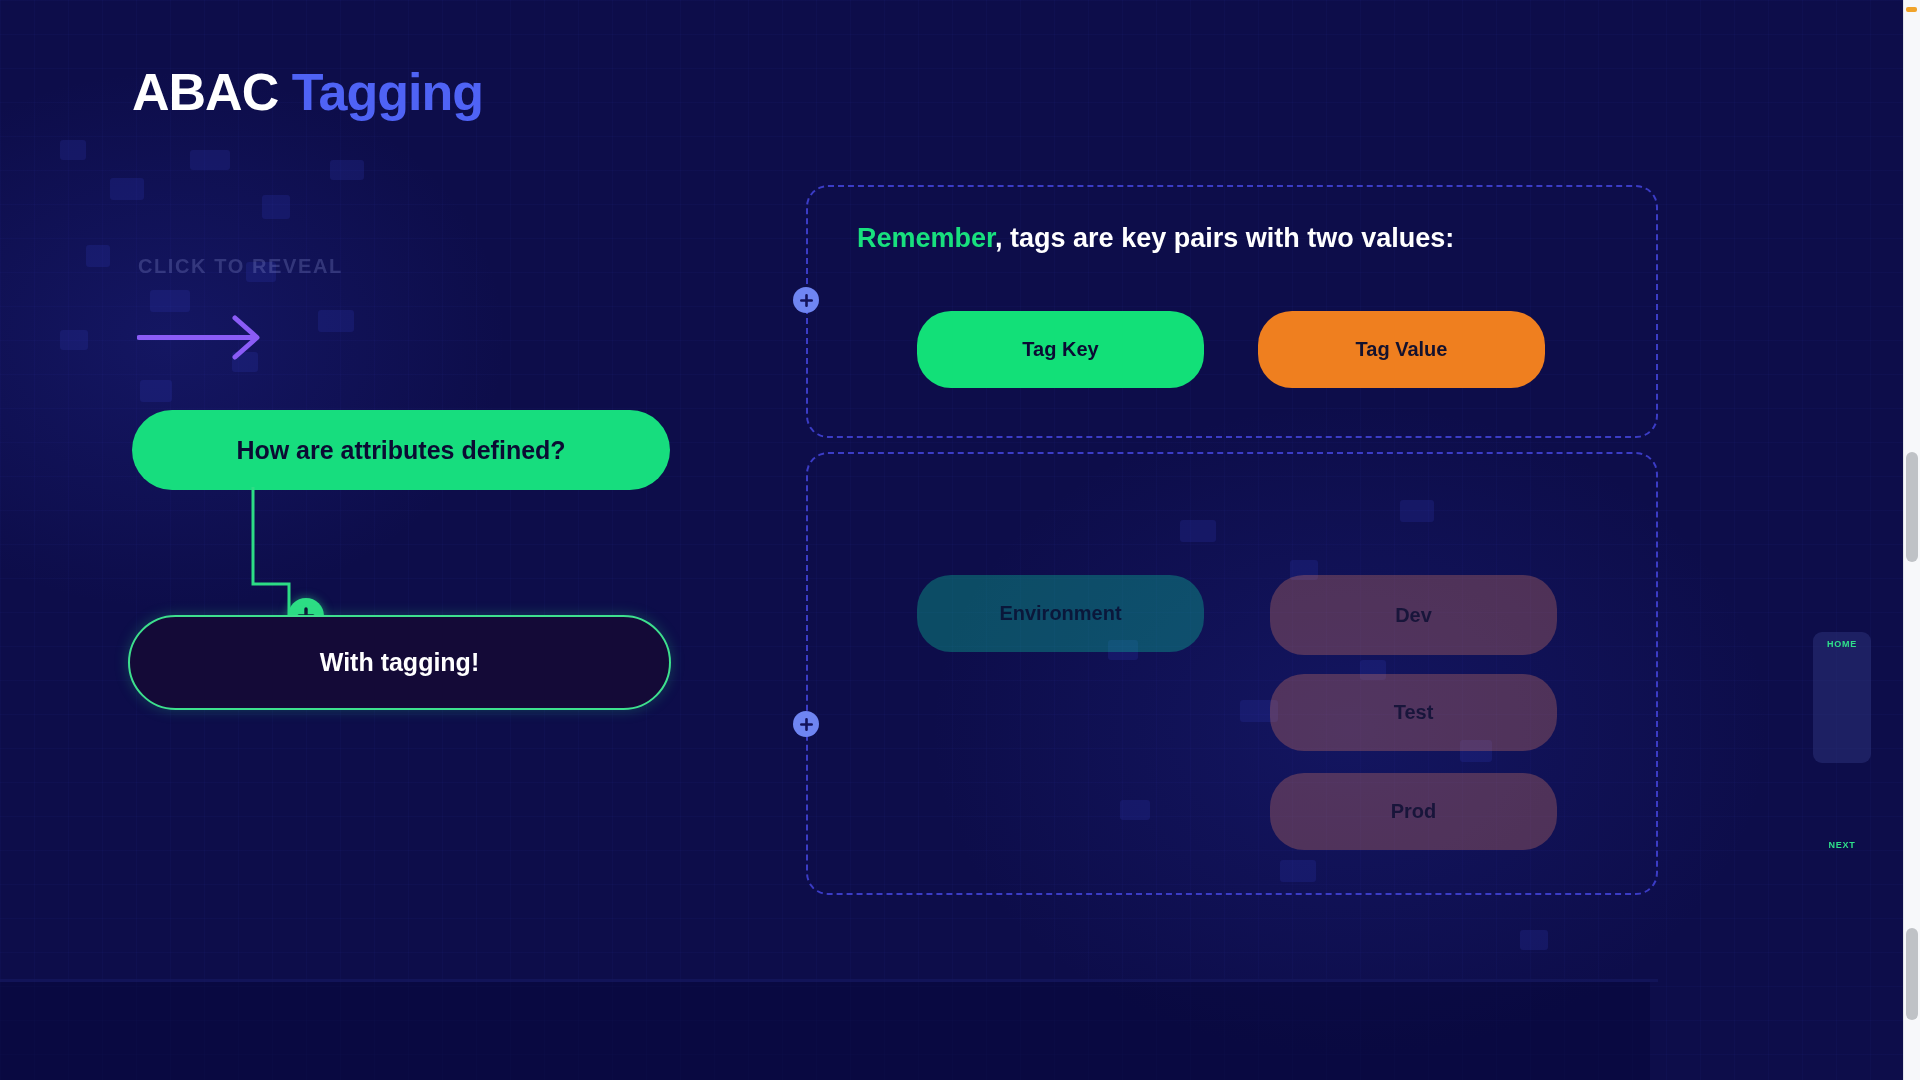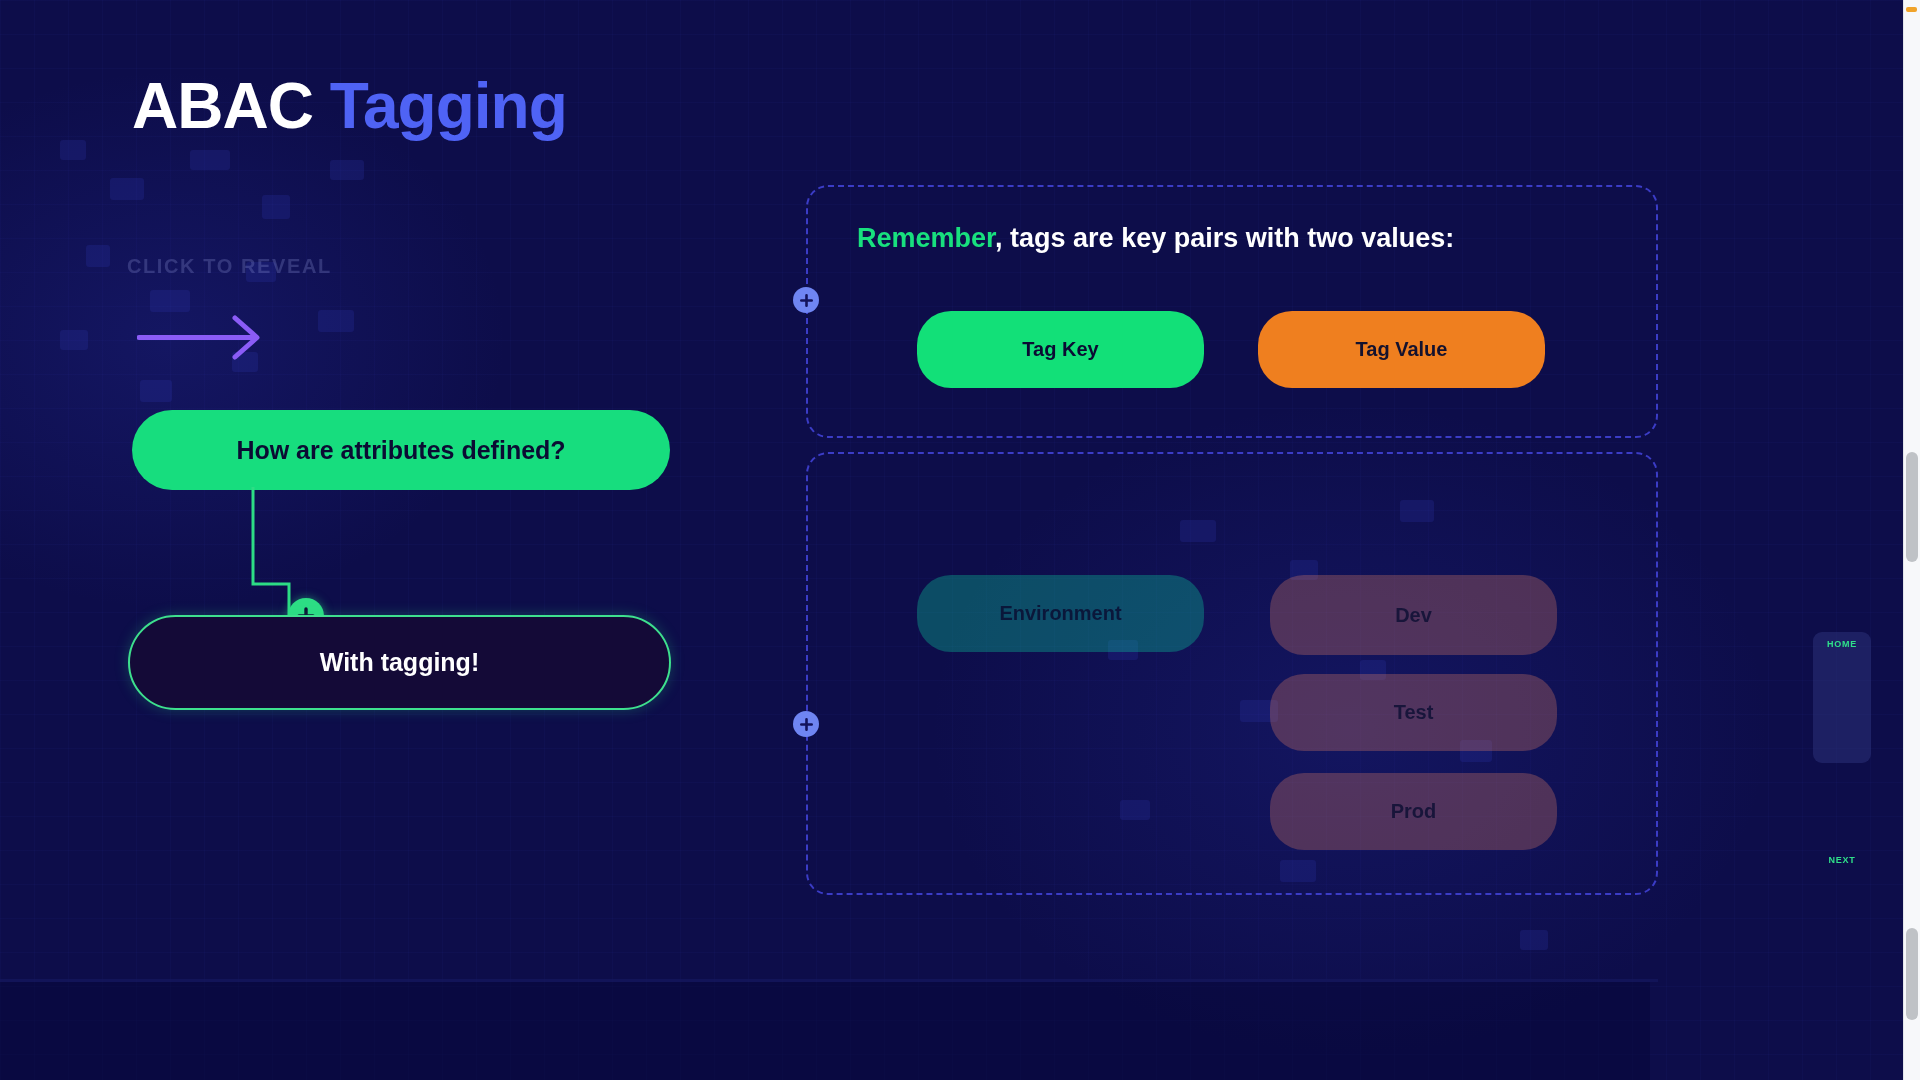--- a/index.html
+++ b/index.html
@@ -70,33 +70,33 @@
     width: 1650px; height: 98px;
     background: rgba(8,8,58,0.55);
     pointer-events: none;
   }
 
   
   .page-title {
     position: absolute;
     left: 132px;
     top: 30px;
-    font-size: 64px;
+    font-size: 52px;
     font-weight: 700;
     letter-spacing: -1px;
     line-height: 1.05;
     white-space: nowrap;
   }
   .title-a { color: #ffffff; }
   .title-b { color: #4f63f5; }
 
   
   .reveal-hint {
     position: absolute;
-    left: 127px;
+    left: 138px;
     top: 255px;
     font-size: 20px;
     font-weight: 700;
     letter-spacing: 1.6px;
     color: rgba(150,160,225,0.26);
   }
   .reveal-arrow {
     position: absolute;
     left: 137px;
     top: 315px;
@@ -235,21 +235,21 @@
     color: #2fe08a;
   }
   .nav-icon { margin-top: 3px; }
   .nav-sep {
     width: 33px;
     height: 3px;
     background: #1b2060;
     border-radius: 2px;
     margin: 7px 0 4px 0;
   }
-  .nav-bottom-label { margin-top: 16px; }
+  .nav-bottom-label { margin-top: 1px; }
 
   
   .scrollbar-track {
     position: absolute;
     right: 0;
     top: 0;
     width: 17px;
     height: 1080px;
     background: #f7f8fa;
     border-left: 1px solid #e2e5ea;

